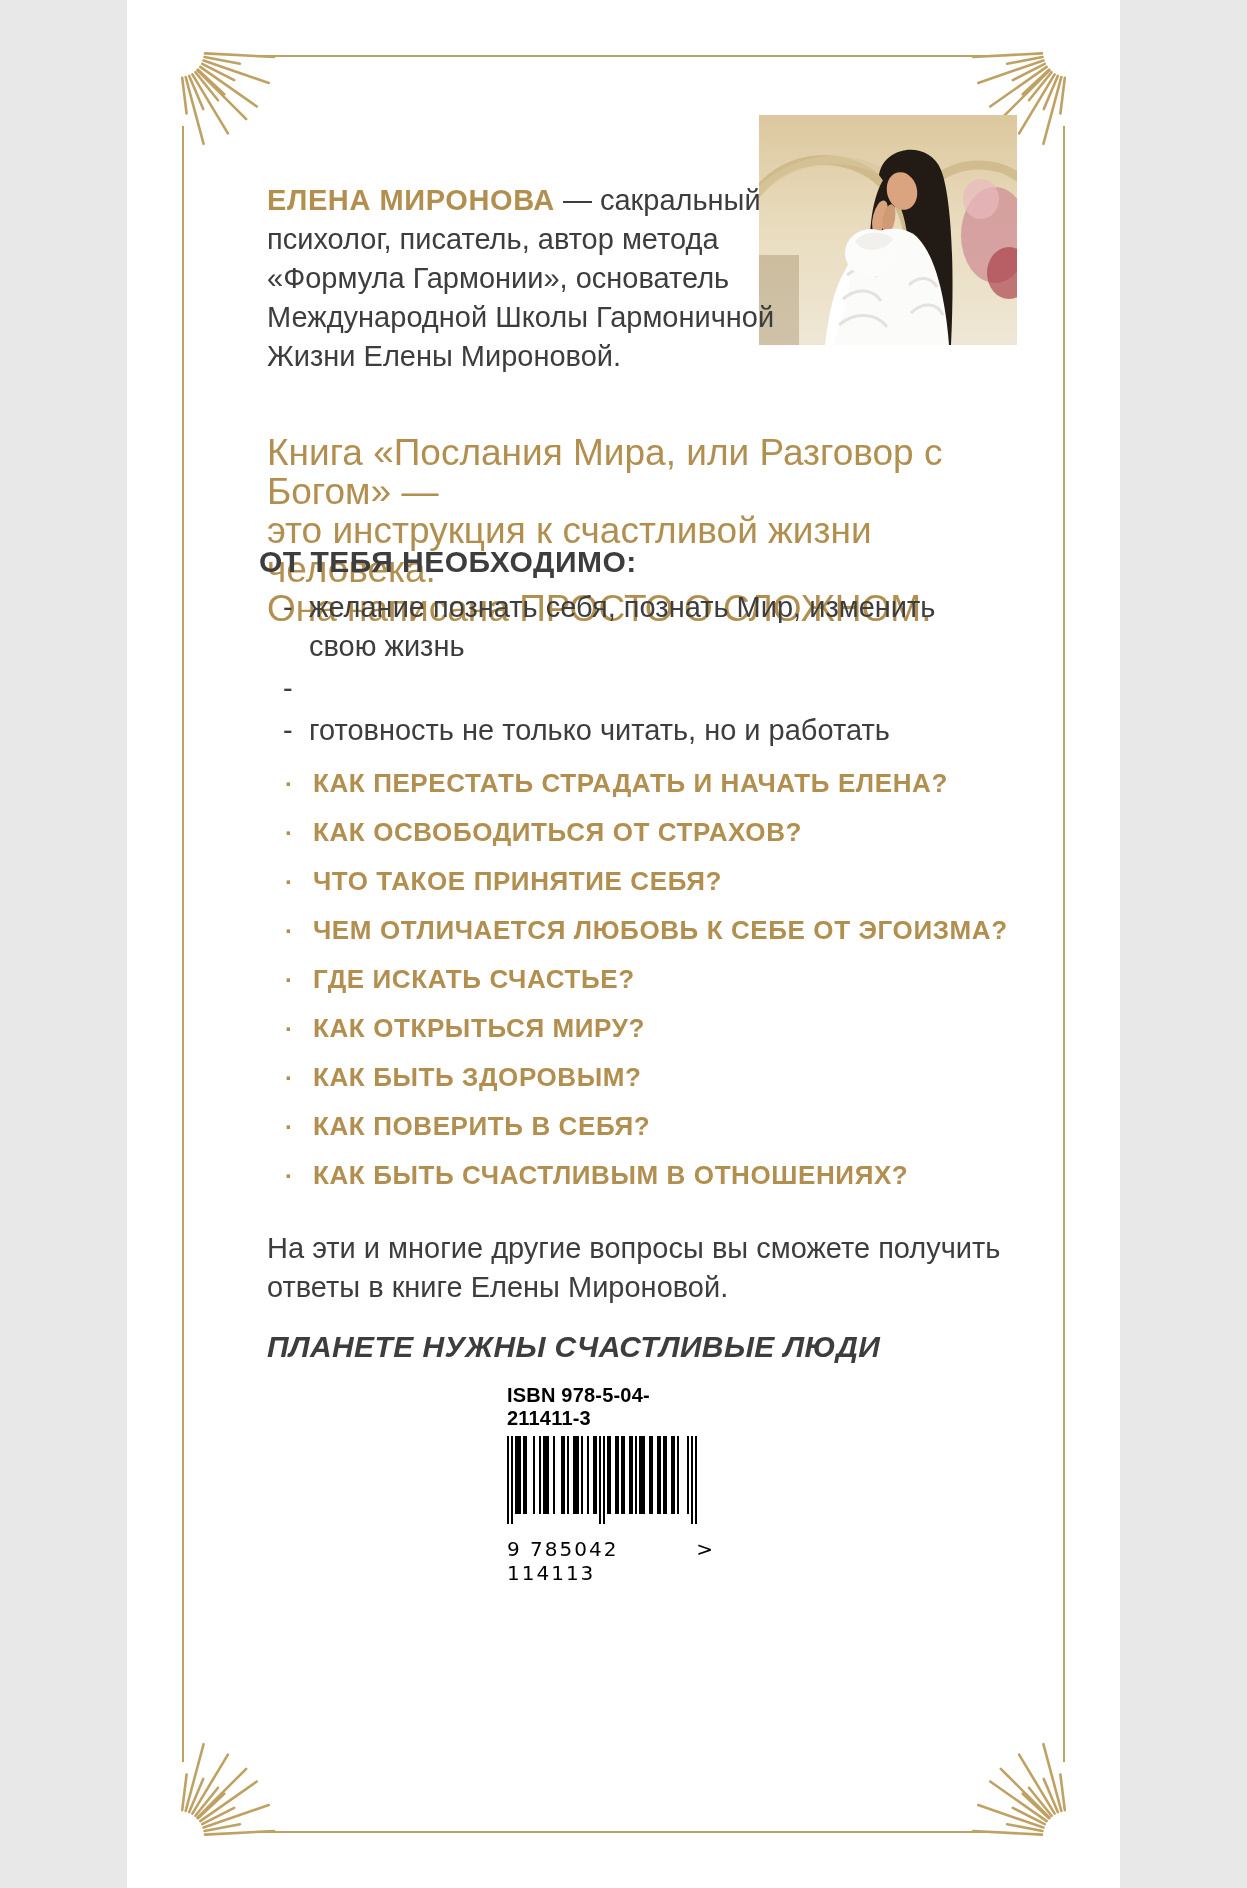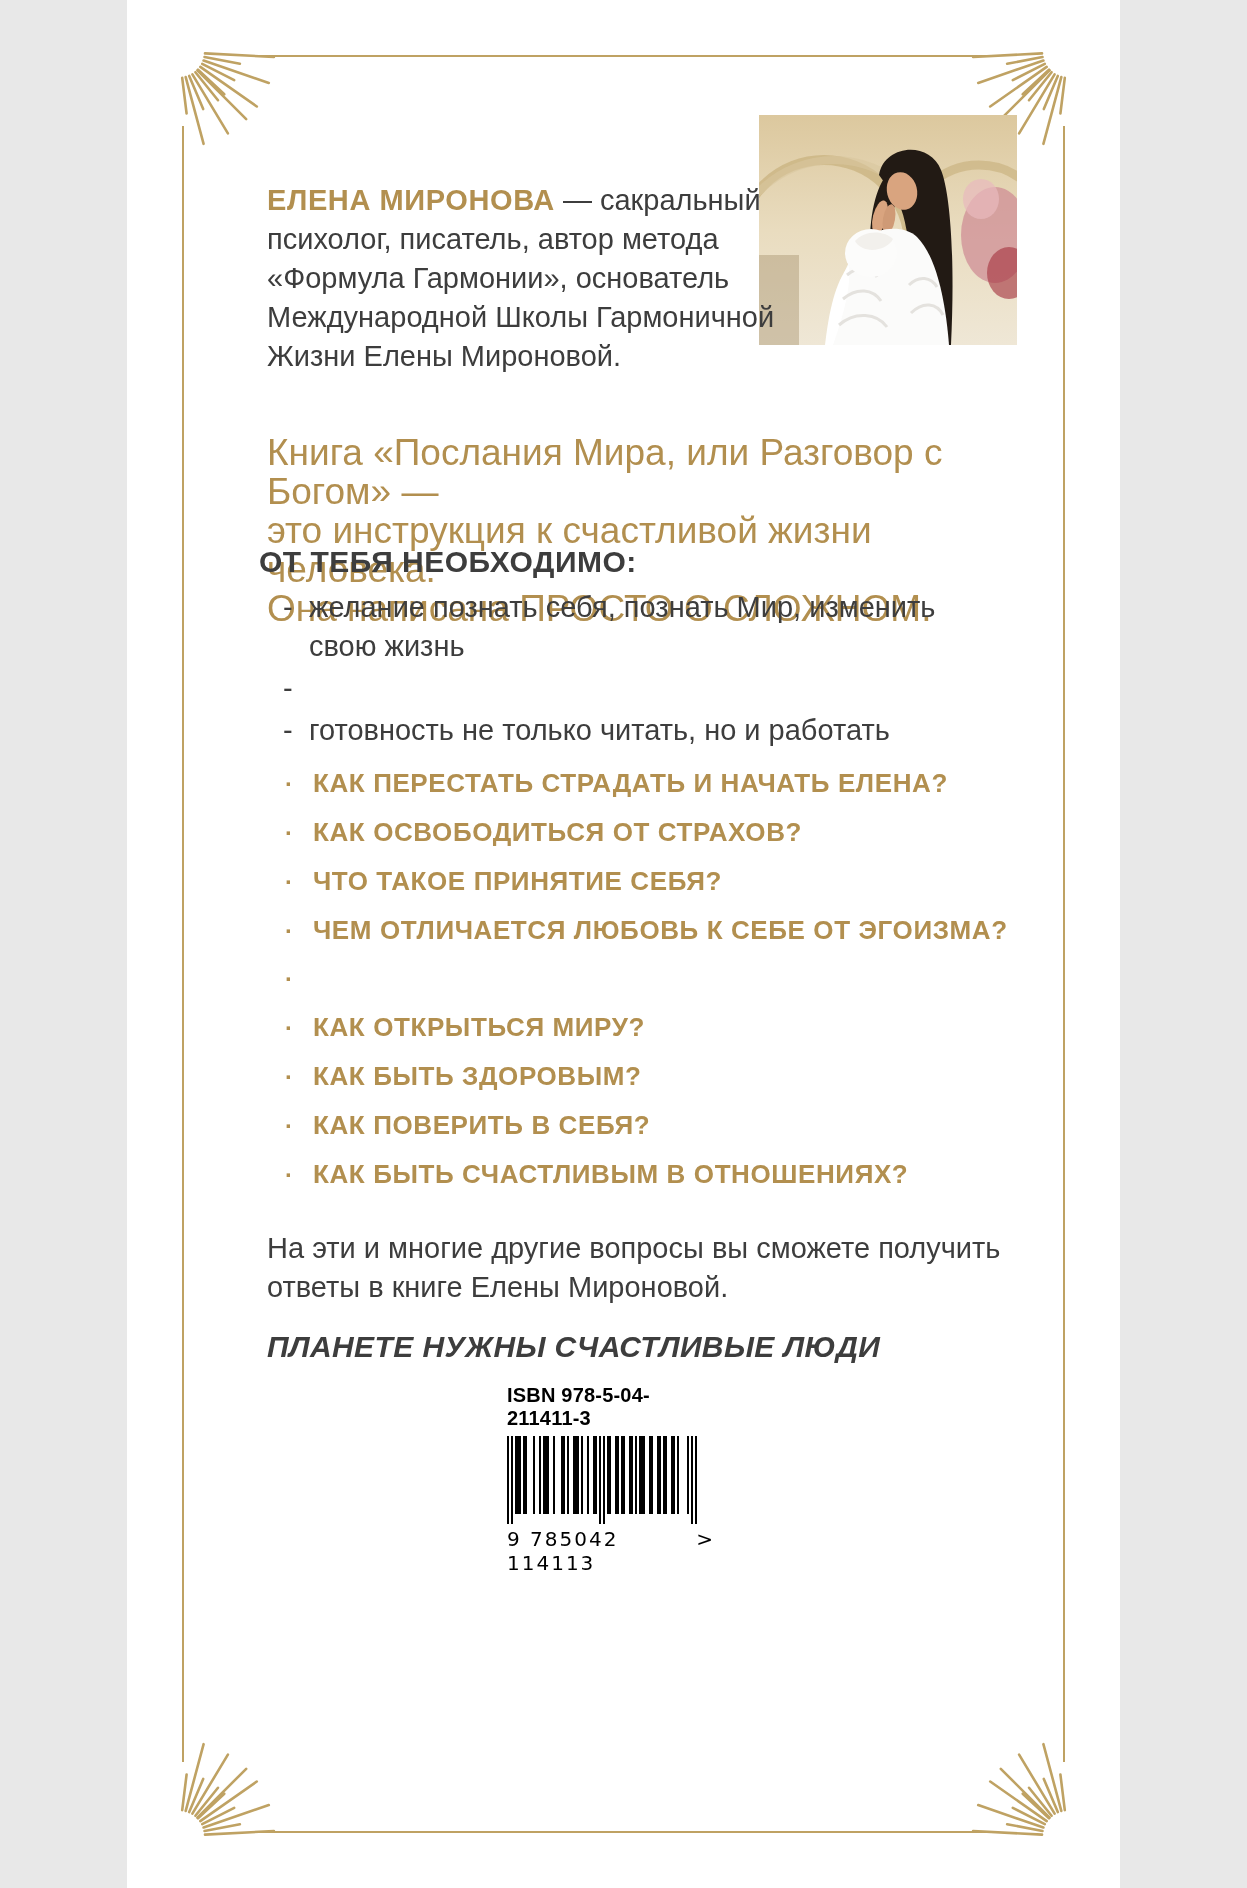--- a/index.html
+++ b/index.html
@@ -48,21 +48,21 @@
            font-size:29px;line-height:39px;color:#3d3d3d;white-space:pre-line;}
   .tagline{position:absolute;left:140px;top:1330px;
            font-size:30px;font-weight:bold;color:#3d3d3d;letter-spacing:.4px;font-style:italic;}
 
   .isbn-block{position:absolute;left:380px;top:1384px;width:200px;}
   .isbn-label{font-size:20px;font-weight:bold;color:#000;letter-spacing:.2px;}
   .barcode{margin-top:6px;display:flex;align-items:flex-start;height:90px;}
   .module{width:2px;height:78px;}
   .module.bar{background:#000;}
   .module.guard{height:88px;}
-  .digits{display:flex;justify-content:space-between;width:206px;margin-top:1px;
+  .digits{display:flex;justify-content:space-between;width:206px;margin-top:11px;
           font-family:"DejaVu Sans", sans-serif;font-size:20px;color:#000;letter-spacing:2px;}
   .digits .suffix{letter-spacing:0;}
 </style>
 </head>
 <body>
 
 <div class="page">
 
   <div class="frame"></div>
   <div class="mask tl"></div>
@@ -208,20 +208,21 @@
     <div class="q-item">
       <span class="q-bullet">·</span>
       <span>ЧТО ТАКОЕ ПРИНЯТИЕ СЕБЯ?</span>
     </div>
     <div class="q-item">
       <span class="q-bullet">·</span>
       <span>ЧЕМ ОТЛИЧАЕТСЯ ЛЮБОВЬ К СЕБЕ ОТ ЭГОИЗМА?</span>
     </div>
     <div class="q-item">
       <span class="q-bullet">·</span>
+      <span>ГДЕ ИСКАТЬ СЧАСТЬЕ?</span>
     </div>
     <div class="q-item">
       <span class="q-bullet">·</span>
       <span>КАК ОТКРЫТЬСЯ МИРУ?</span>
     </div>
     <div class="q-item">
       <span class="q-bullet">·</span>
       <span>КАК БЫТЬ ЗДОРОВЫМ?</span>
     </div>
     <div class="q-item">

